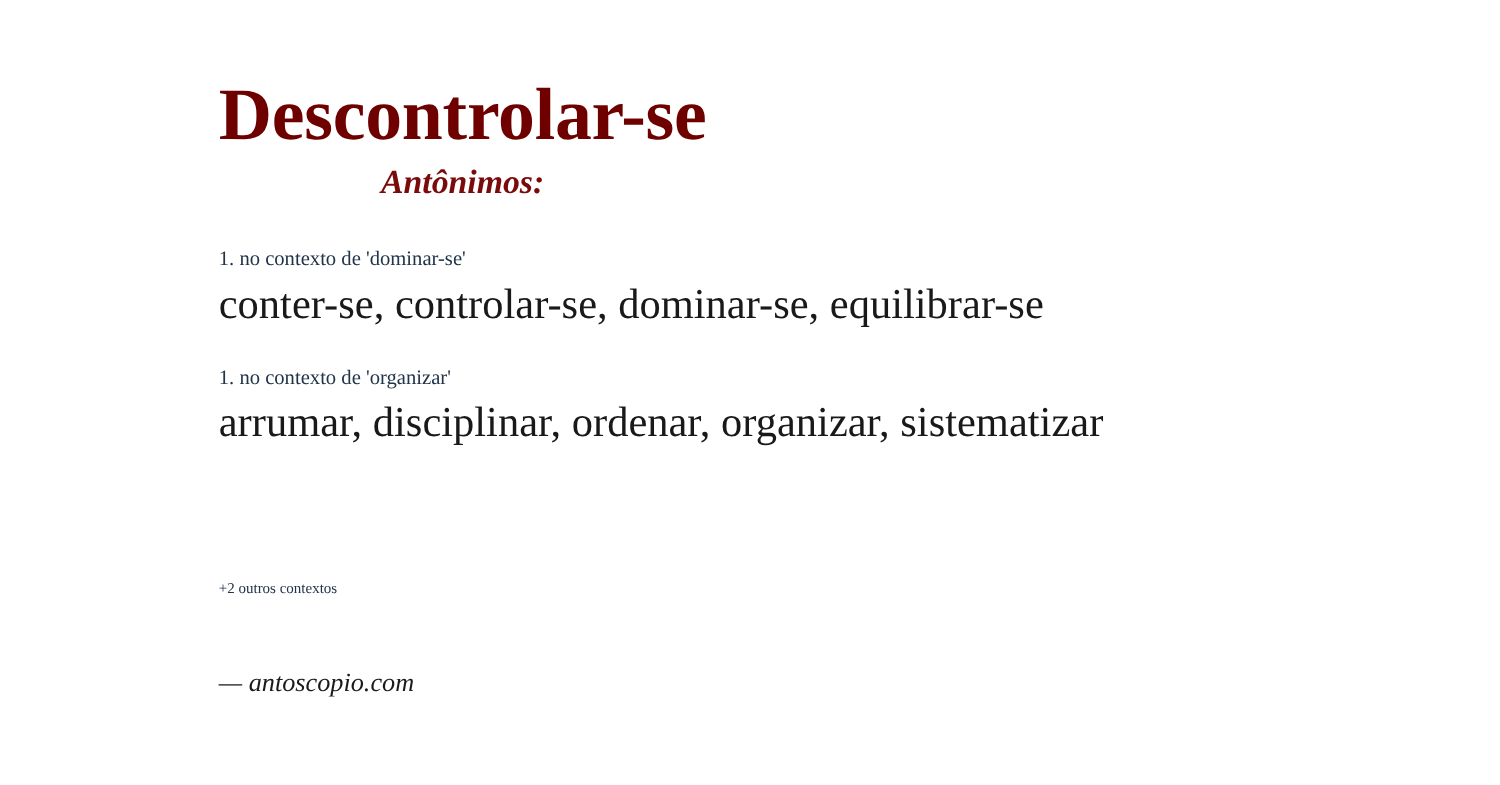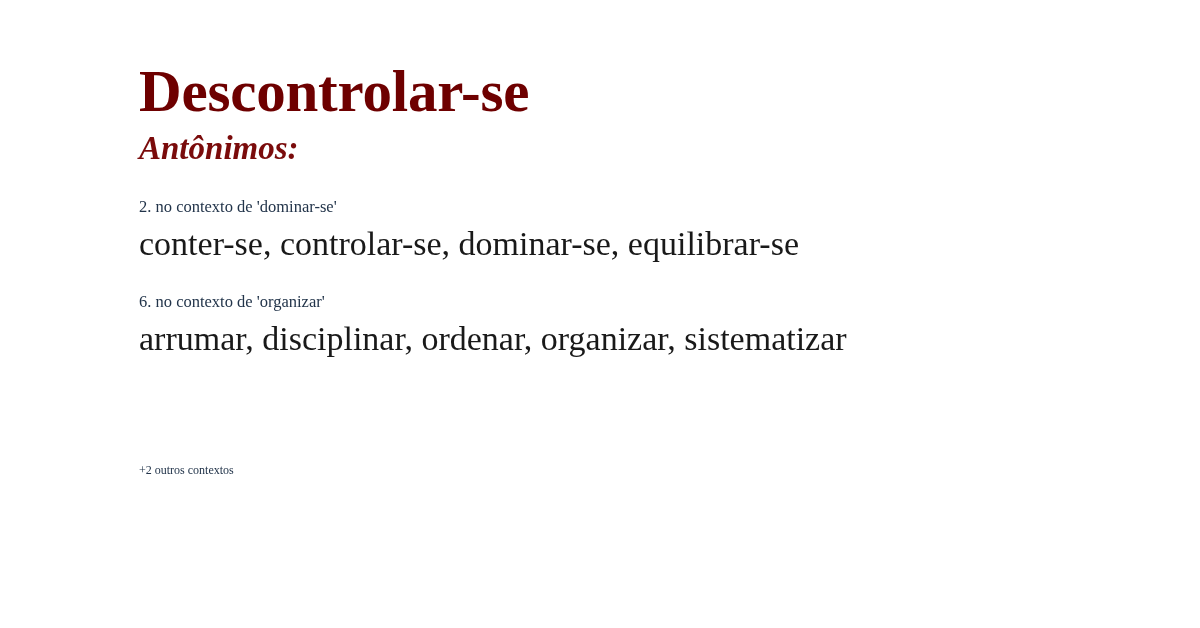--- a/index.html
+++ b/index.html
@@ -15,20 +15,21 @@
     -webkit-font-smoothing: antialiased;
   }
 
   .card {
     position: relative;
     width: 1003px;
     height: 628px;
     background: #ffffff;
     box-sizing: border-box;
     padding: 0 0 0 139px;
+    margin-left: 36px;
   }
 
   
   .header {
     position: absolute;
     left: 139px;
     top: 62px;
   }
 
   .title {
@@ -37,27 +38,28 @@
     font-weight: bold;
     line-height: 1.0;
     color: #6e0000;
     letter-spacing: -0.2px;
     white-space: nowrap;
     margin: 0;
   }
 
   .subtitle {
     font-family: "Liberation Serif", "DejaVu Serif", serif;
-    font-size: 33px;
+    font-size: 27px;
     font-weight: bold;
     font-style: italic;
     color: #7a0b0b;
     line-height: 1.0;
     margin: 11px 0 0 0;
     white-space: nowrap;
+    text-align: center;
   }
 
   
   .senses {
     position: absolute;
     left: 139px;
     top: 199px;
     width: 1010px;
   }
 
@@ -117,30 +119,31 @@
 <div class="card">
 
   <div class="header">
     <h1 class="title">Descontrolar-se</h1>
     <div class="subtitle">Antônimos:</div>
   </div>
 
   <div class="senses">
 
     <div class="sense">
-      <div class="sense-label">2. no contexto de 'dominar-se'</div>
+      <div class="sense-label">1. no contexto de 'dominar-se'</div>
       <div class="sense-words">conter-se, controlar-se, dominar-se, equilibrar-se</div>
     </div>
 
     <div class="sense">
     </div>
 
     <div class="sense">
-      <div class="sense-label">6. no contexto de 'organizar'</div>
+      <div class="sense-label">1. no contexto de 'organizar'</div>
       <div class="sense-words">arrumar, disciplinar, ordenar, organizar, sistematizar</div>
     </div>
 
   </div>
 
   <div class="more">+2 outros contextos</div>
 
+  <div class="footer">— antoscopio.com</div>
 
 </div>
 
 </body></html>

